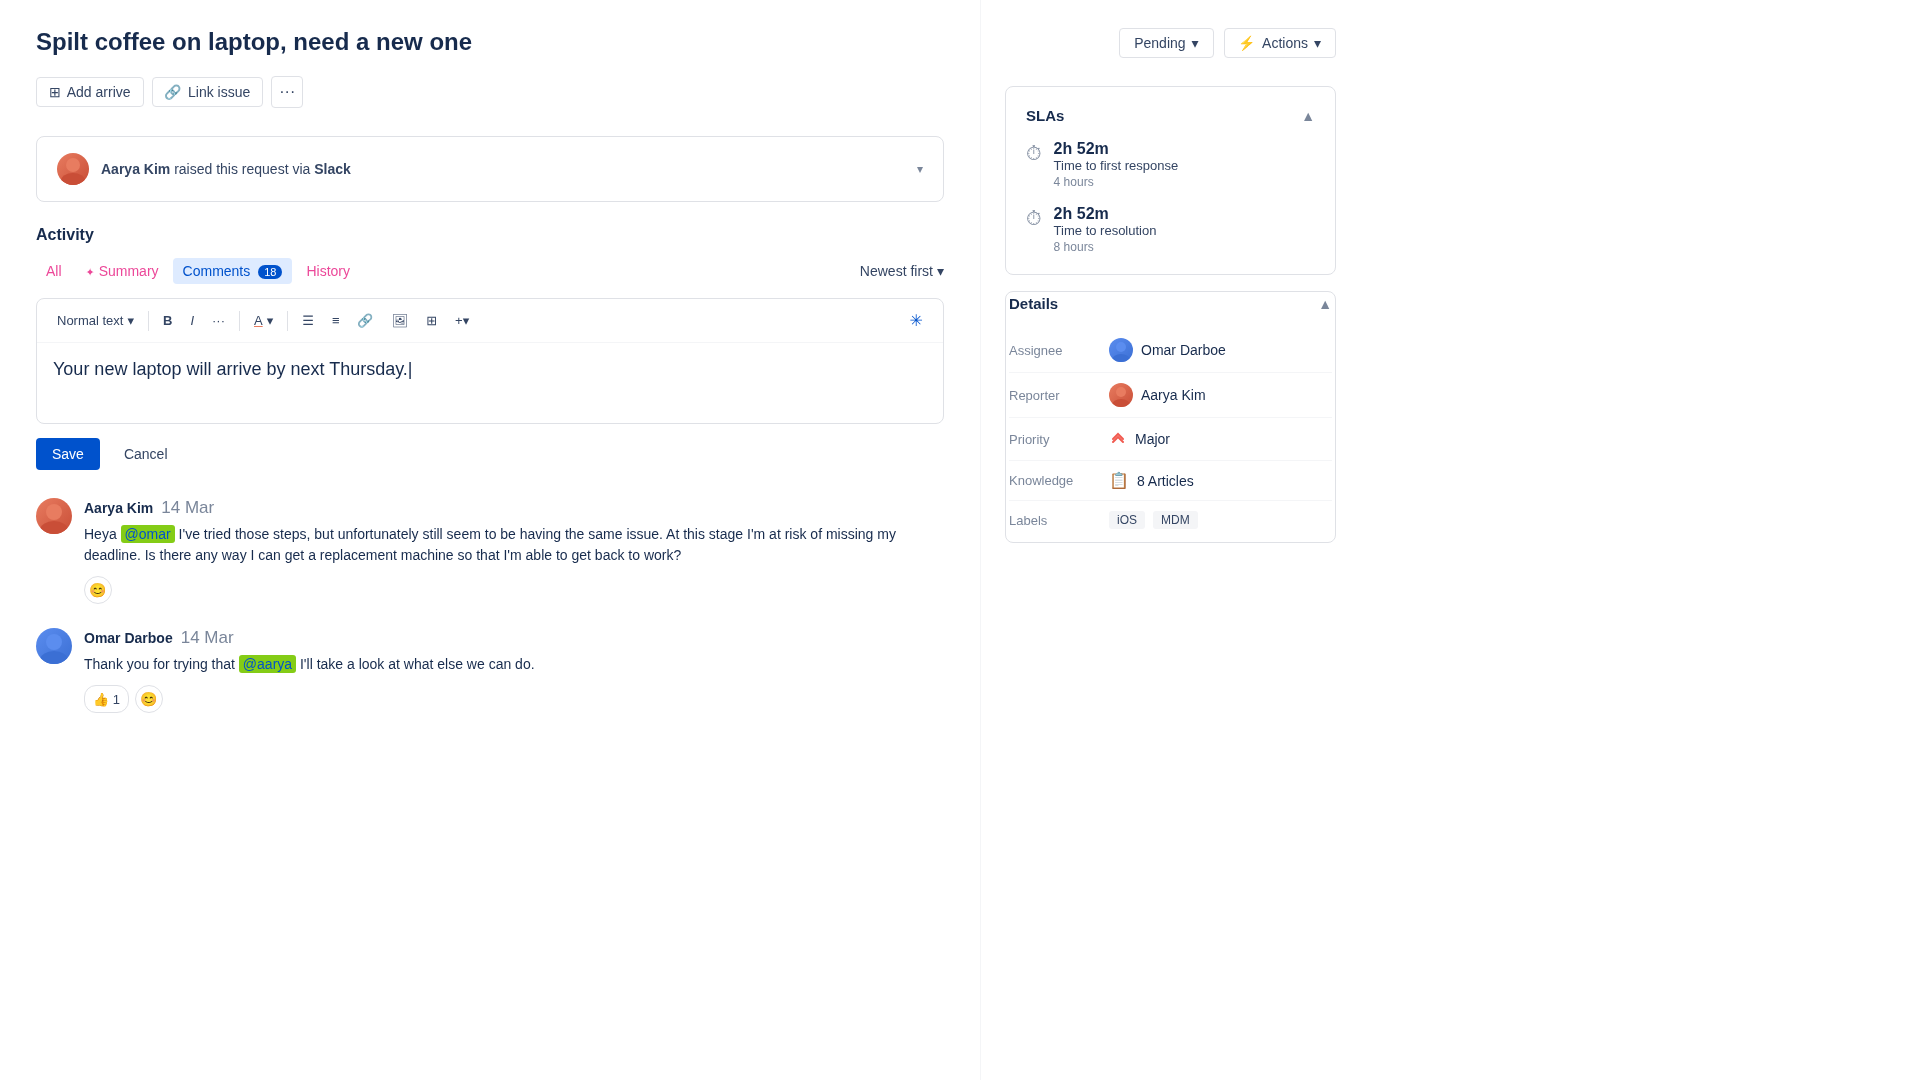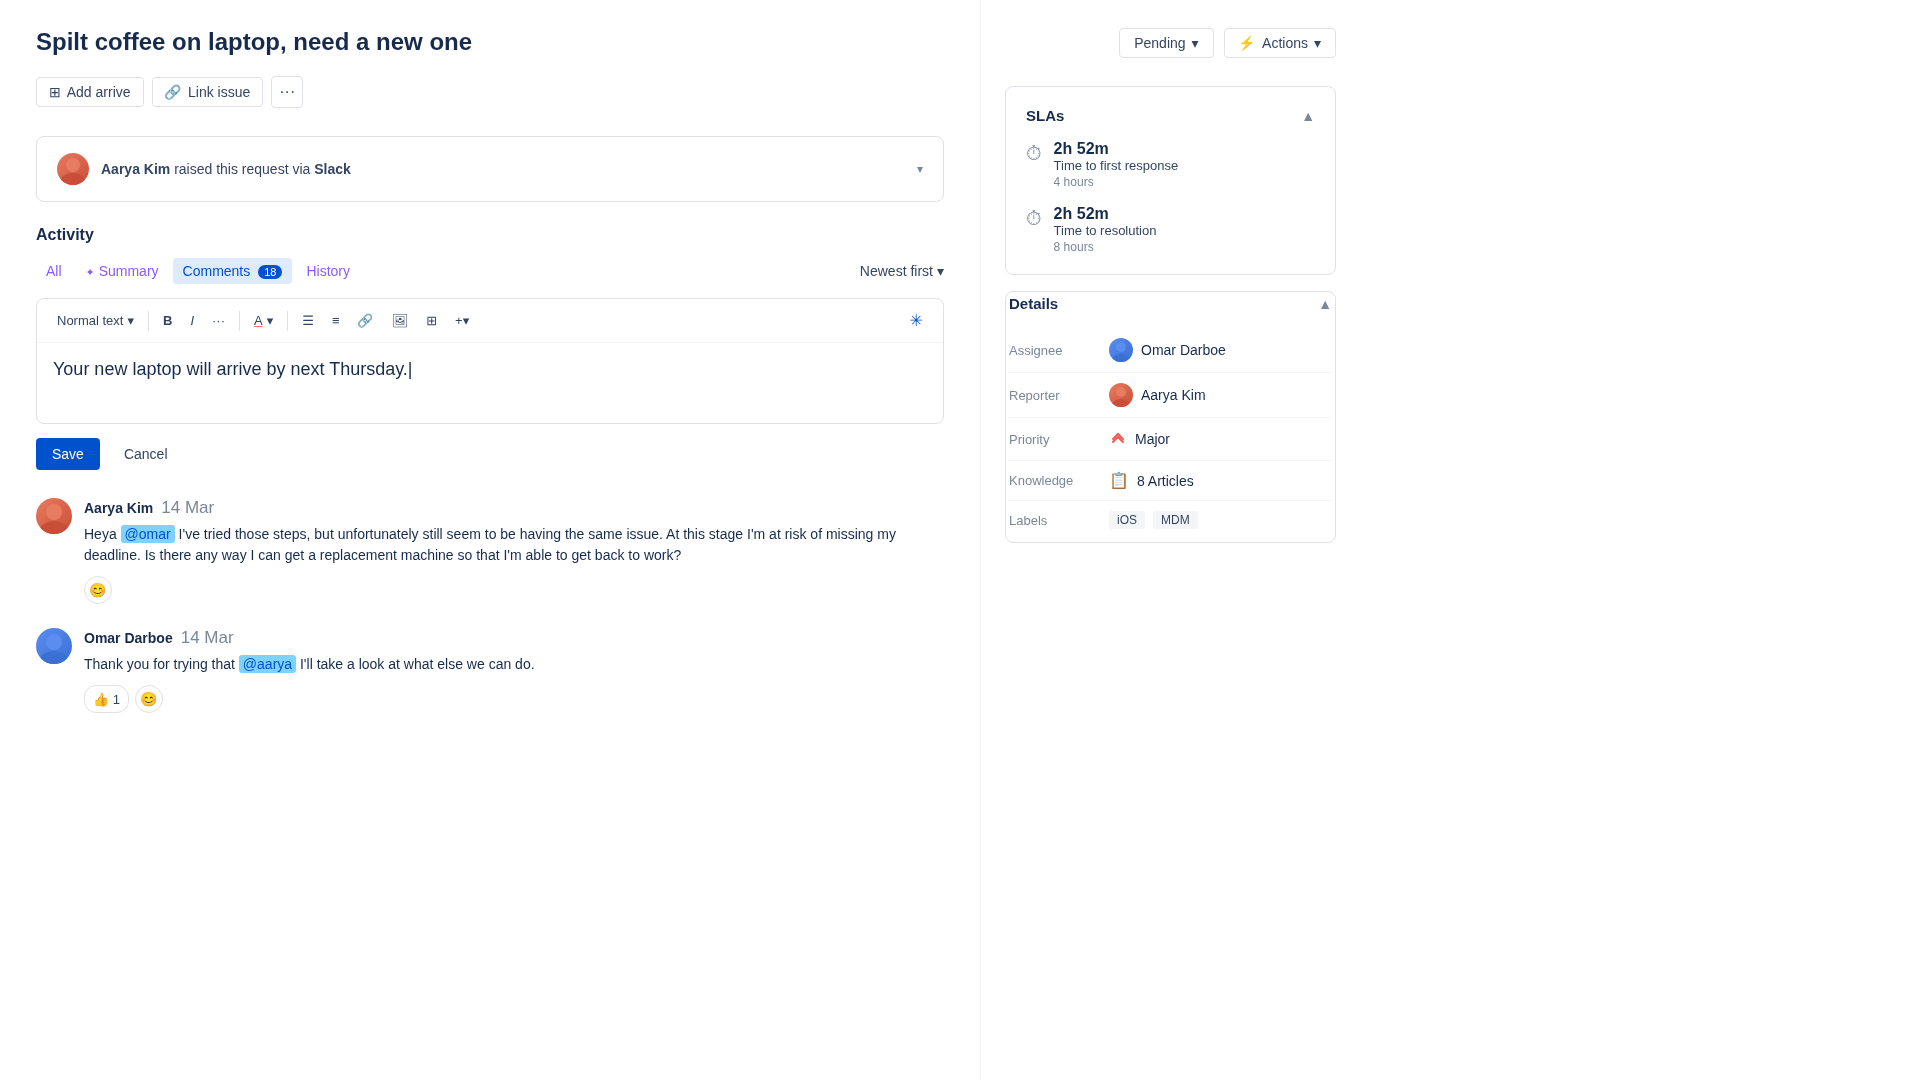--- a/index.html
+++ b/index.html
@@ -93,21 +93,21 @@
       display: flex;
       align-items: center;
       gap: 4px;
       margin-bottom: 14px;
     }
     .tab {
       padding: 5px 10px;
       border-radius: 4px;
       cursor: pointer;
       font-size: 14px;
-      color: #8b5cf6;
+      color: #ec4899;
       border: none;
       background: none;
     }
     .tab.active {
       background: #deebff;
       color: #0052cc;
       font-weight: 500;
     }
     .tab-badge {
       background: #0052cc;
@@ -208,21 +208,21 @@
     .comment-meta {
       display: flex;
       align-items: center;
       gap: 8px;
       margin-bottom: 6px;
     }
     .comment-author { font-weight: 600; color: #172b4d; font-size: 14px; }
     .comment-date { color: #7a869a; font-size: 17px; }
     .comment-text { color: #172b4d; font-size: 14px; line-height: 1.5; }
     .mention {
-      background: #7dd3fc;
+      background: #84cc16;
       color: #0052cc;
       border-radius: 3px;
       padding: 1px 4px;
       font-weight: 500;
     }
     .reactions {
       display: flex;
       gap: 6px;
       margin-top: 10px;
     }

